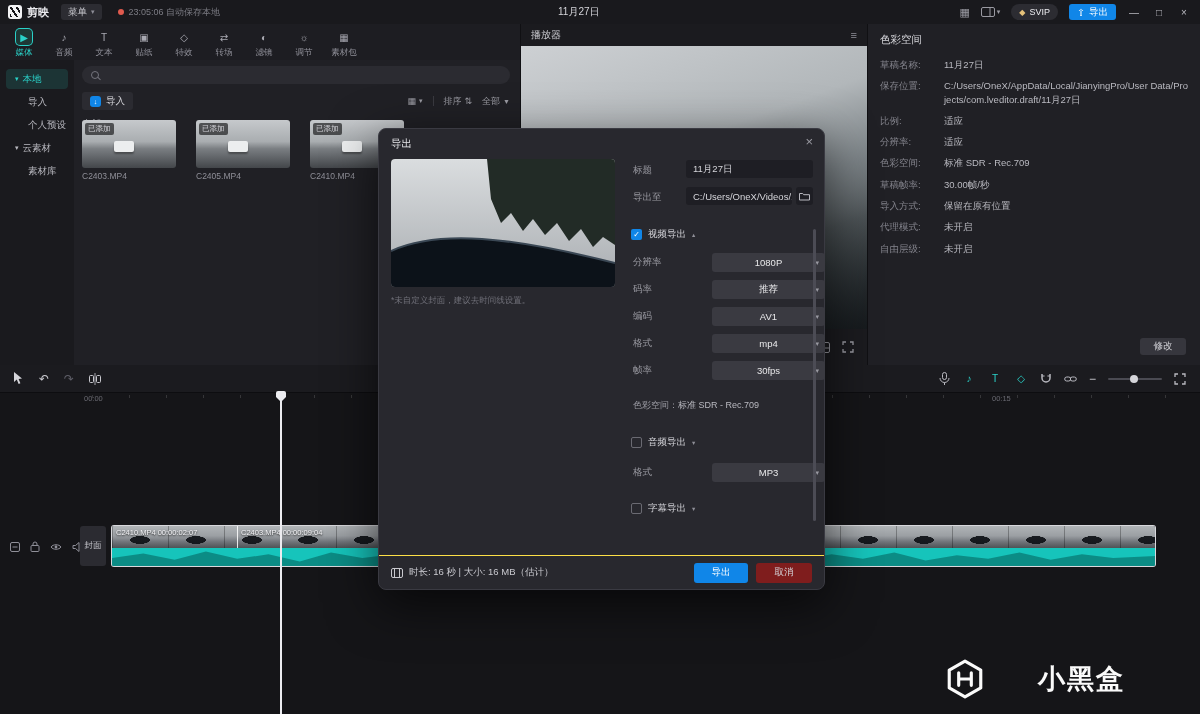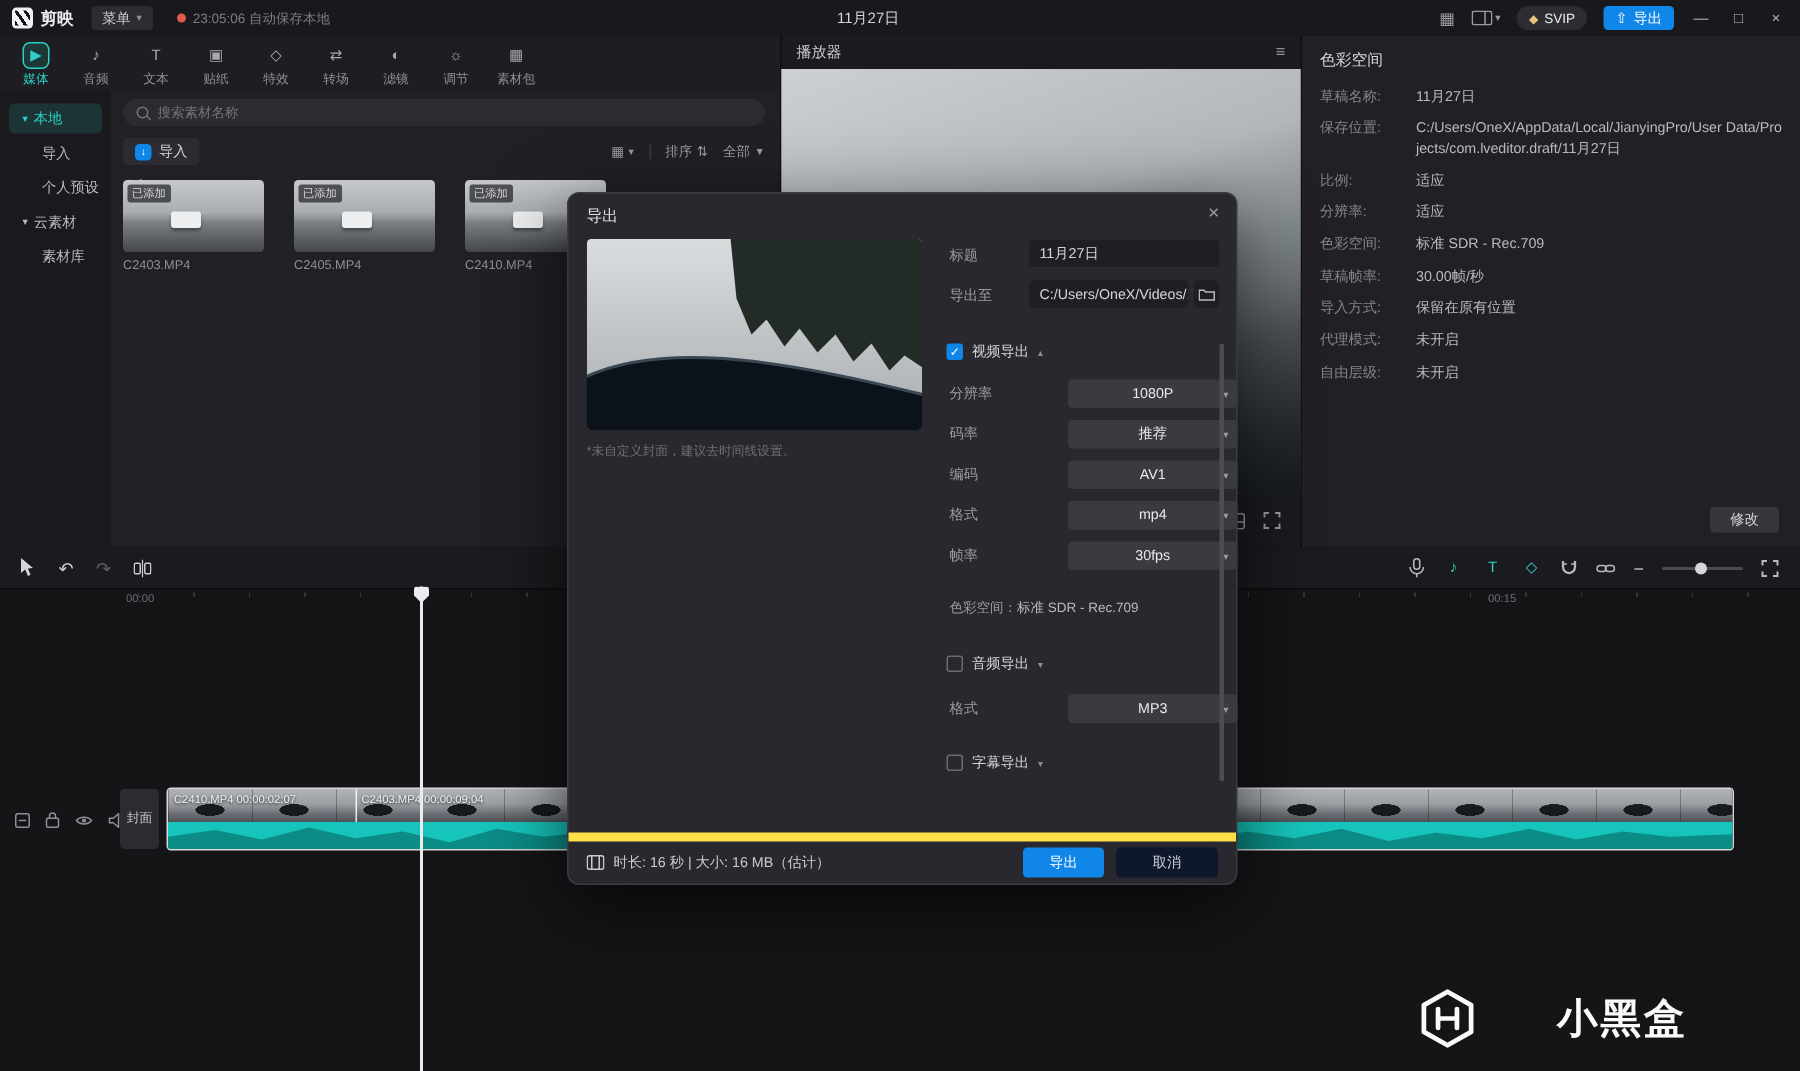--- a/index.html
+++ b/index.html
@@ -130,25 +130,25 @@
   .check-row { position:absolute; left:252px; display:flex; align-items:center; gap:6px; font-size:9.5px; color:#d5d5da; }
   .check-row .crt { font-size:6.5px; color:#8f8f98; }
   .cb { width:11px; height:11px; border-radius:2px; flex:none; }
   .cb.on { background:var(--accent-blue); color:#fff; font-size:8px; display:flex; align-items:center; justify-content:center; }
   .cb.off { border:1px solid #6a6a72; }
   .dd { position:absolute; left:309px; width:113px; height:19px; background:#3a3a41; border-radius:3px; display:flex; align-items:center; justify-content:center; font-size:9.5px; color:#e8e8ea;margin-left:24px; }
   .dd-caret { position:absolute; right:6px; font-size:7px; color:#9a9aa2; }
   .dlg-colorspace { position:absolute; left:254px; top:270px; font-size:9px; }
   .cs-label { color:#9a9aa2; } .cs-value { color:#b9b9c0; }
   .dlg-scroll { position:absolute; right:8px; top:100px; width:3px; height:292px; background:#4c4c55; border-radius:2px; }
-  .dlg-footer { position:absolute; left:0; right:0; bottom:0; height:34px; border-top:6px solid #fde047; display:flex; align-items:center; padding:0 12px; }
+  .dlg-footer { position:absolute; left:0; right:0; bottom:0; height:34px; border-top:1px solid #fde047; display:flex; align-items:center; padding:0 12px; }
   .dlg-summary { display:flex; align-items:center; gap:6px; font-size:9.5px; color:#c9c9cf; }
   .dlg-btns { margin-left:auto; display:flex; gap:8px; }
   .btn-primary { width:54px; height:20px; background:var(--accent-blue); border-radius:3px; color:#fff; font-size:9.5px; display:flex; align-items:center; justify-content:center; }
-  .btn-ghost { width:68px; height:20px; background:#0f172a; border-radius:3px; color:#d5d5da; font-size:9.5px; display:flex; align-items:center; justify-content:center; }
+  .btn-ghost { width:56px; height:20px; background:#7f1d1d; border-radius:3px; color:#d5d5da; font-size:9.5px; display:flex; align-items:center; justify-content:center; }
 </style>
 </head>
 <body style="--accent-blue: #1086e8; --accent-teal: #2ad2c9;">
 
 <header class="topbar">
   <div class="logo">
     <span class="logo-mark"></span>
     <span class="logo-text">剪映</span>
   </div>
   <div class="menu-btn">
@@ -237,21 +237,20 @@
         <span class="crt">▾</span>
         <span>云素材</span>
       </div>
     <div class="nav-item">
         <span>素材库</span>
       </div>
   </aside>
   <div class="media-content">
     <div class="search">
       <span class="mag"></span>
-      <input class="search-in" placeholder="搜索素材名称" style="">
     </div>
     <div class="actions">
       <div class="import-chip">
         <span class="import-ic">↓</span>
         <span>导入</span>
       </div>
       <div class="act-right">
         <span class="act-group">
             <span>▦</span>
             <span style="font-size:7px">▾</span>

